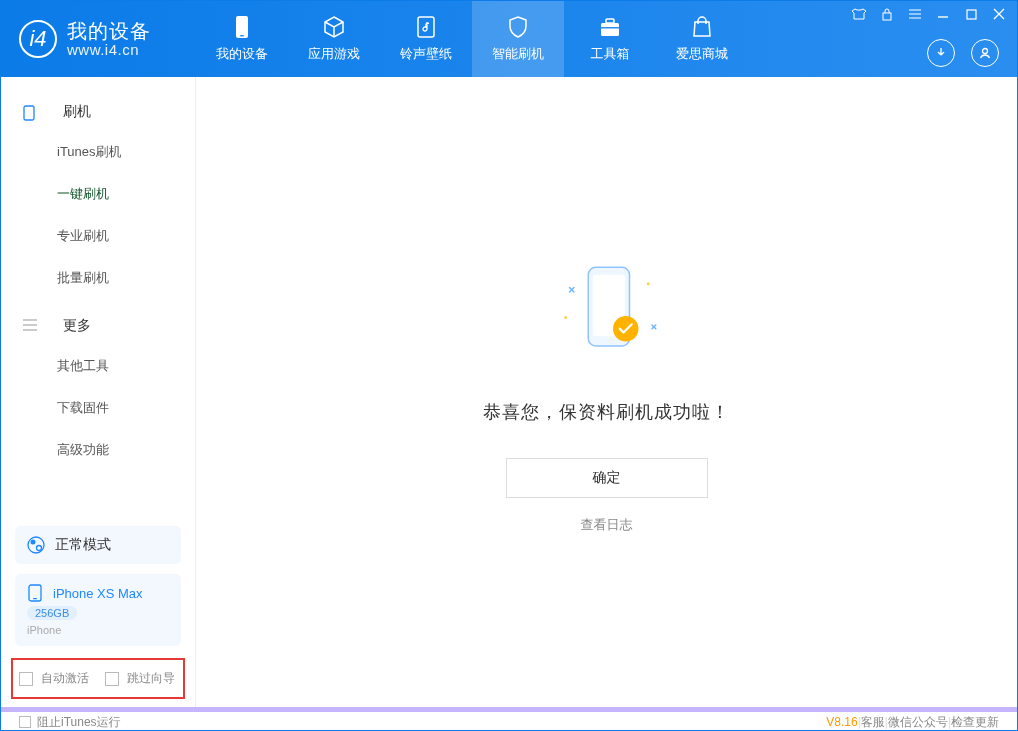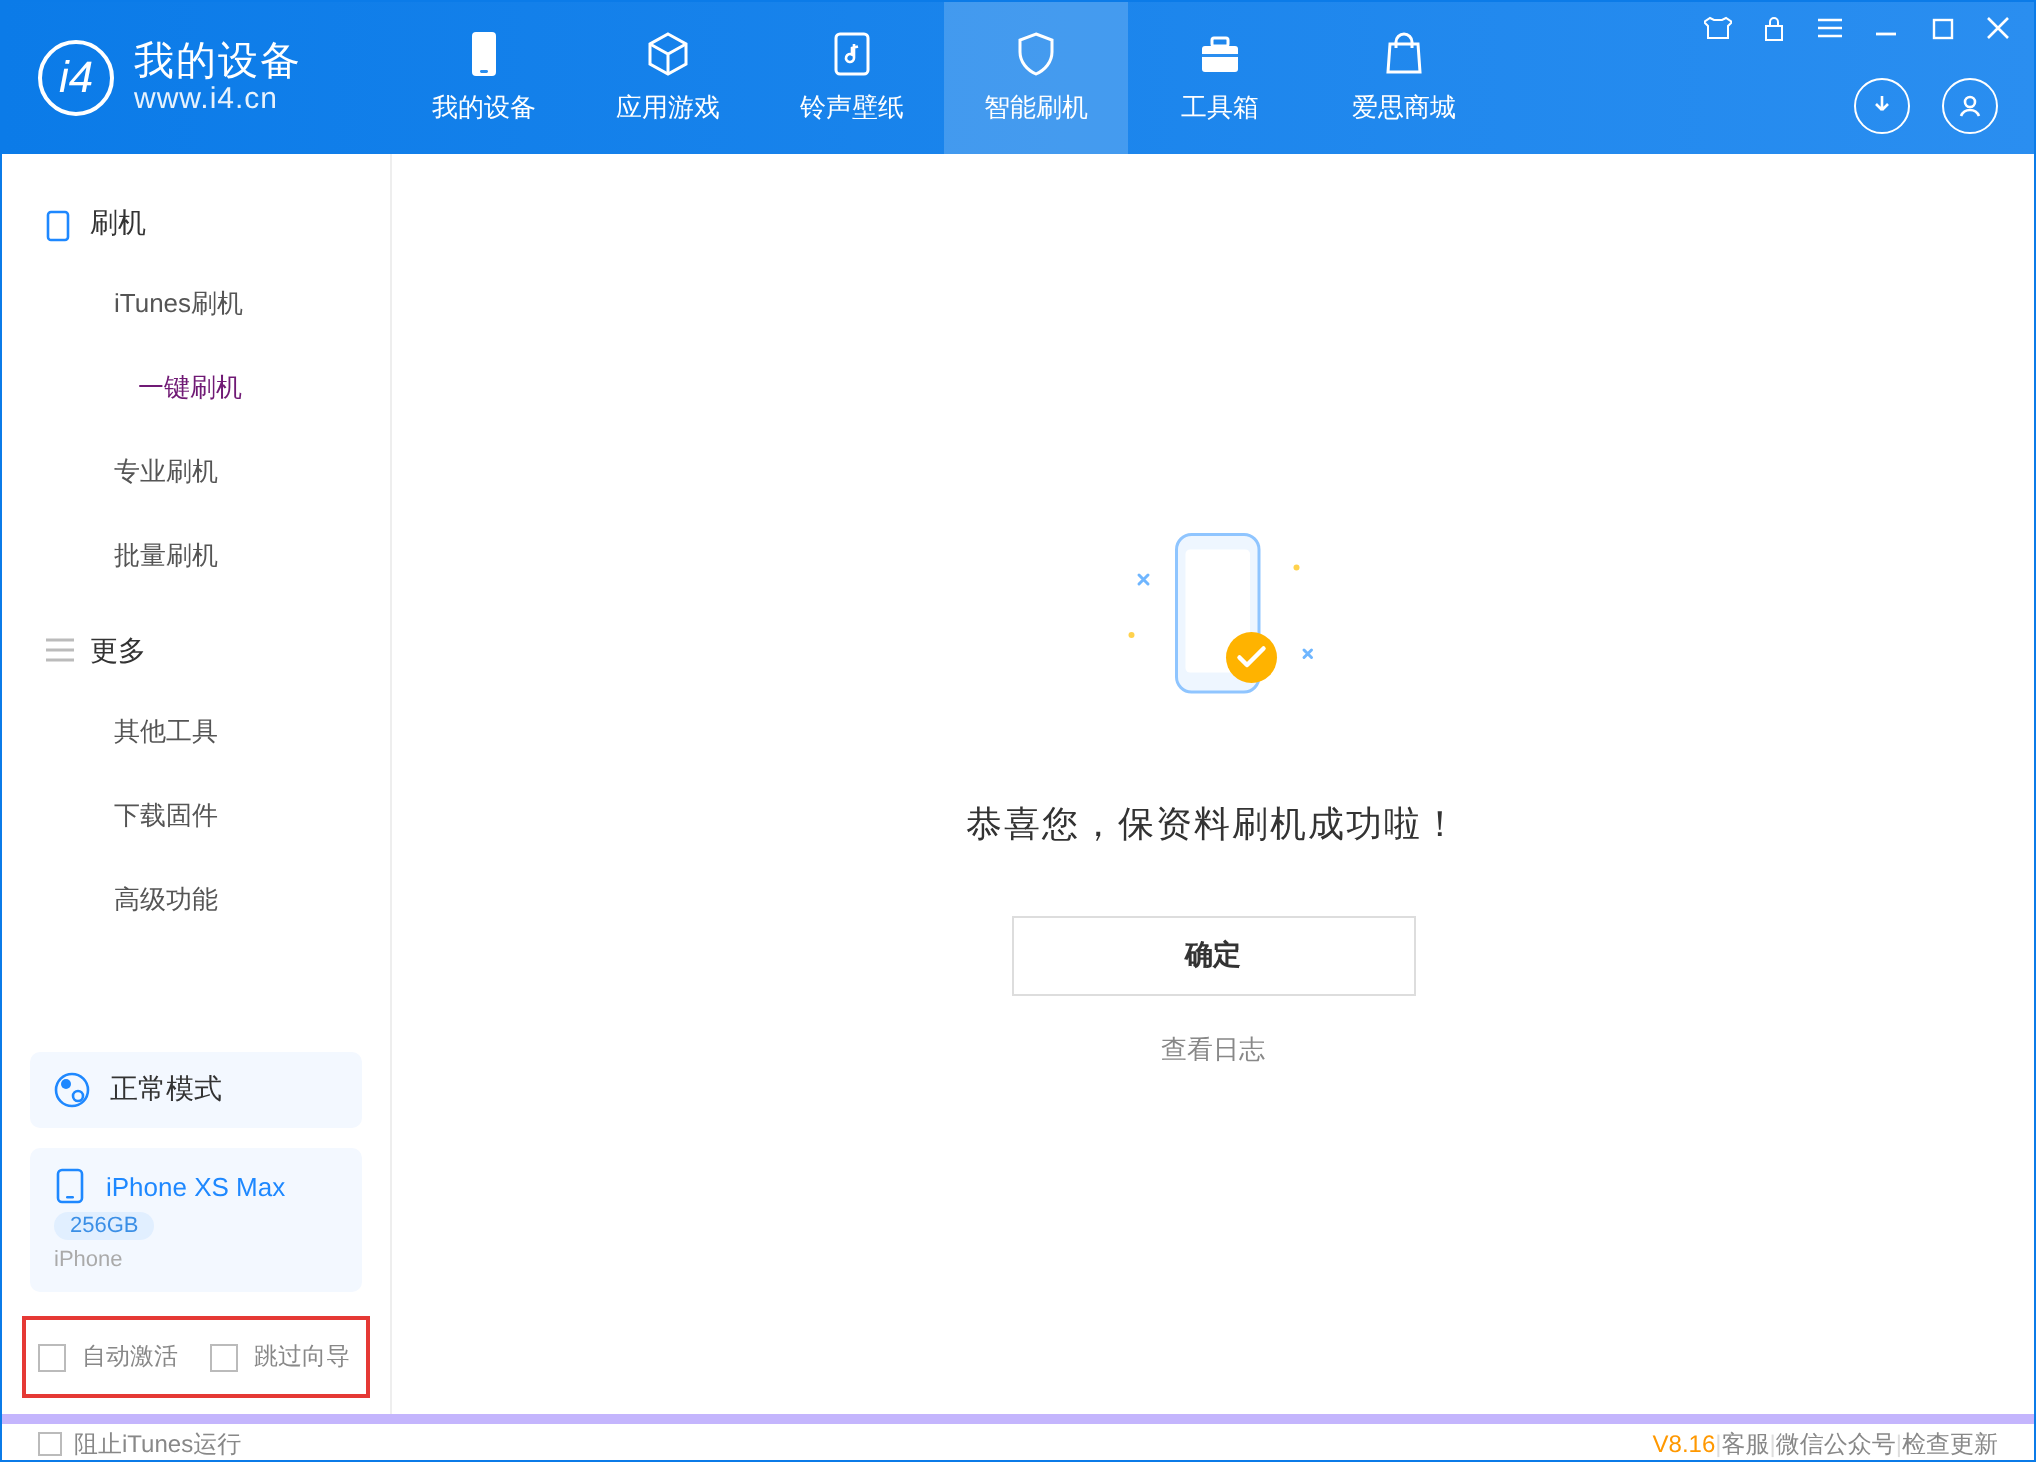--- a/index.html
+++ b/index.html
@@ -18,40 +18,40 @@
 .tab-icon { width: 24px; height: 24px; display:flex; align-items:center; justify-content:center; }
 
 .window-controls { position: absolute; right: 10px; top: 6px; display: flex; gap: 12px; color: #fff; font-size: 14px; align-items: center; }
 .wc { width: 16px; height: 14px; cursor: pointer; display:flex; align-items:center; justify-content:center; }
 
 .header-right-circles { position: absolute; right: 18px; bottom: 10px; display: flex; gap: 16px; }
 .hcircle { width: 28px; height: 28px; border: 1.5px solid #fff; border-radius: 50%; display:flex; align-items:center; justify-content:center; color:#fff; cursor:pointer; }
 
 .body { display: flex; height: 630px; }
 .sidebar { width: 195px; border-right: 1px solid #eee; padding-top: 16px; position: relative; display:flex; flex-direction:column; }
-.side-section-title { display: flex; align-items: center; gap: 8px; padding: 10px 22px; color: #333; font-size: 14px; }
+.side-section-title { display: flex; align-items: center; gap: 26px; padding: 10px 22px; color: #333; font-size: 14px; }
 .side-item { padding: 12px 0 12px 56px; font-size: 13px; color: #555; cursor: pointer; }
-.side-item.active { color: #701a75; margin-left: 12px; }
+.side-item.active { color: #14532d; }
 .side-group-icon { width:14px; height:14px; display:inline-flex; }
 
 .side-bottom { margin-top:auto; }
 .mode-box { background: #f3f8ff; margin: 0 14px 10px; border-radius: 5px; padding: 10px 12px; display:flex; align-items:center; gap:10px; font-size:14px; color:#333; }
 .device-box { background: #f3f8ff; margin: 0 14px 12px; border-radius: 5px; padding: 10px 12px; font-size:13px; }
 .device-name { color:#1e88ff; font-weight:500; }
 .badge { display:inline-block; background:#e1efff; color:#3b8fe6; font-size:11px; padding:1px 8px; border-radius:10px; margin-top:4px; }
 .device-sub { color:#aaa; font-size:11px; margin-top:4px; }
 
 .highlight-box { border: 2px solid #e53935; margin: 0 10px 8px; padding: 10px 6px; display:flex; align-items:center; gap:8px; }
 .chk { width:14px; height:14px; border:1px solid #bbb; display:inline-block; flex-shrink:0; }
 .opt-label { font-size:12px; color:#888; }
 
 .main { flex:1; position:relative; display:flex; flex-direction:column; align-items:center; justify-content:center; }
 .phone-illus { width:120px; height:120px; margin-bottom:30px; position:relative; display:flex; align-items:center; justify-content:center; }
 .success-text { font-size:18px; color:#333; margin-bottom:34px; letter-spacing:1px; }
-.ok-btn { width:202px; height:40px; border:1px solid #ddd; background:#fff; font-size:14px; color:#333; cursor:pointer; margin-bottom:18px;font-weight:bold; }
+.ok-btn { width:202px; height:40px; border:1px solid #ddd; background:#fff; font-size:14px; color:#333; cursor:pointer; margin-bottom:18px; }
 .log-link { font-size:13px; color:#888; cursor:pointer; }
 
 .footer { height:25px; border-top:5px solid #c4b5fd; display:flex; align-items:center; padding:0 18px; font-size:12px; color:#888; }
 .footer .chk { width:12px; height:12px; margin-right:6px; }
 .footer-right { margin-left:auto; display:flex; align-items:center; }
 .footer-right .sep { color:#ddd; }
 .version { color:#ff9800; }
 .flink { cursor:pointer; }
 </style>
 </head>

